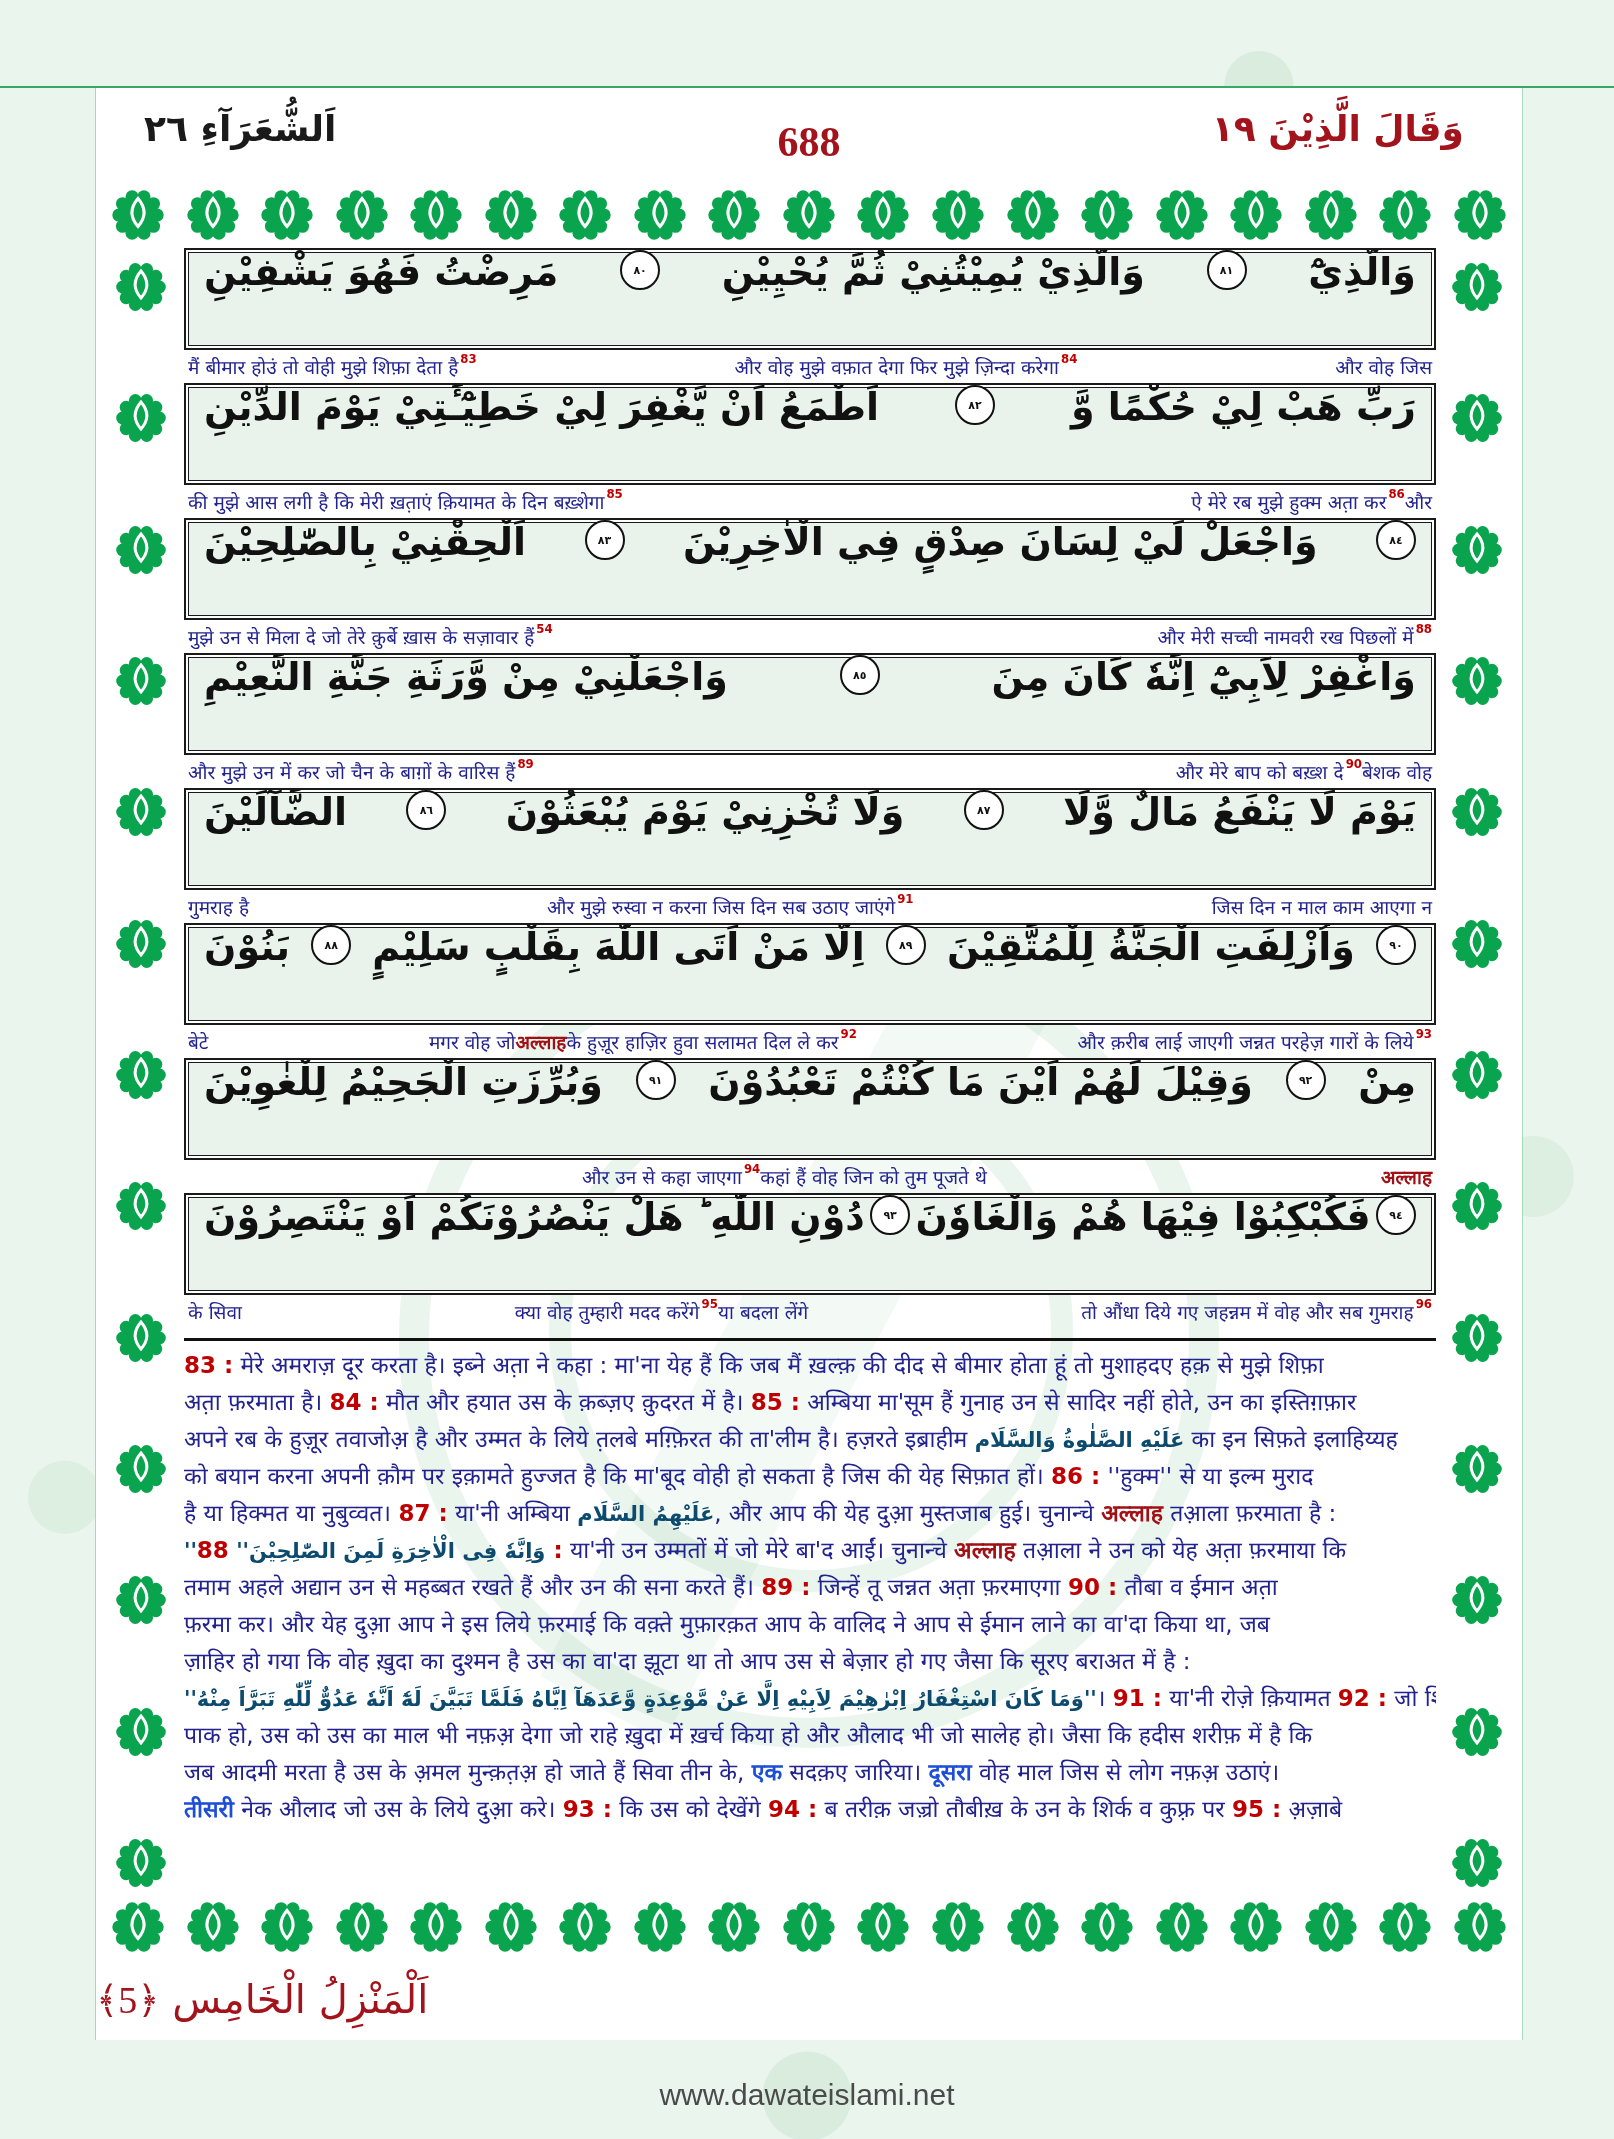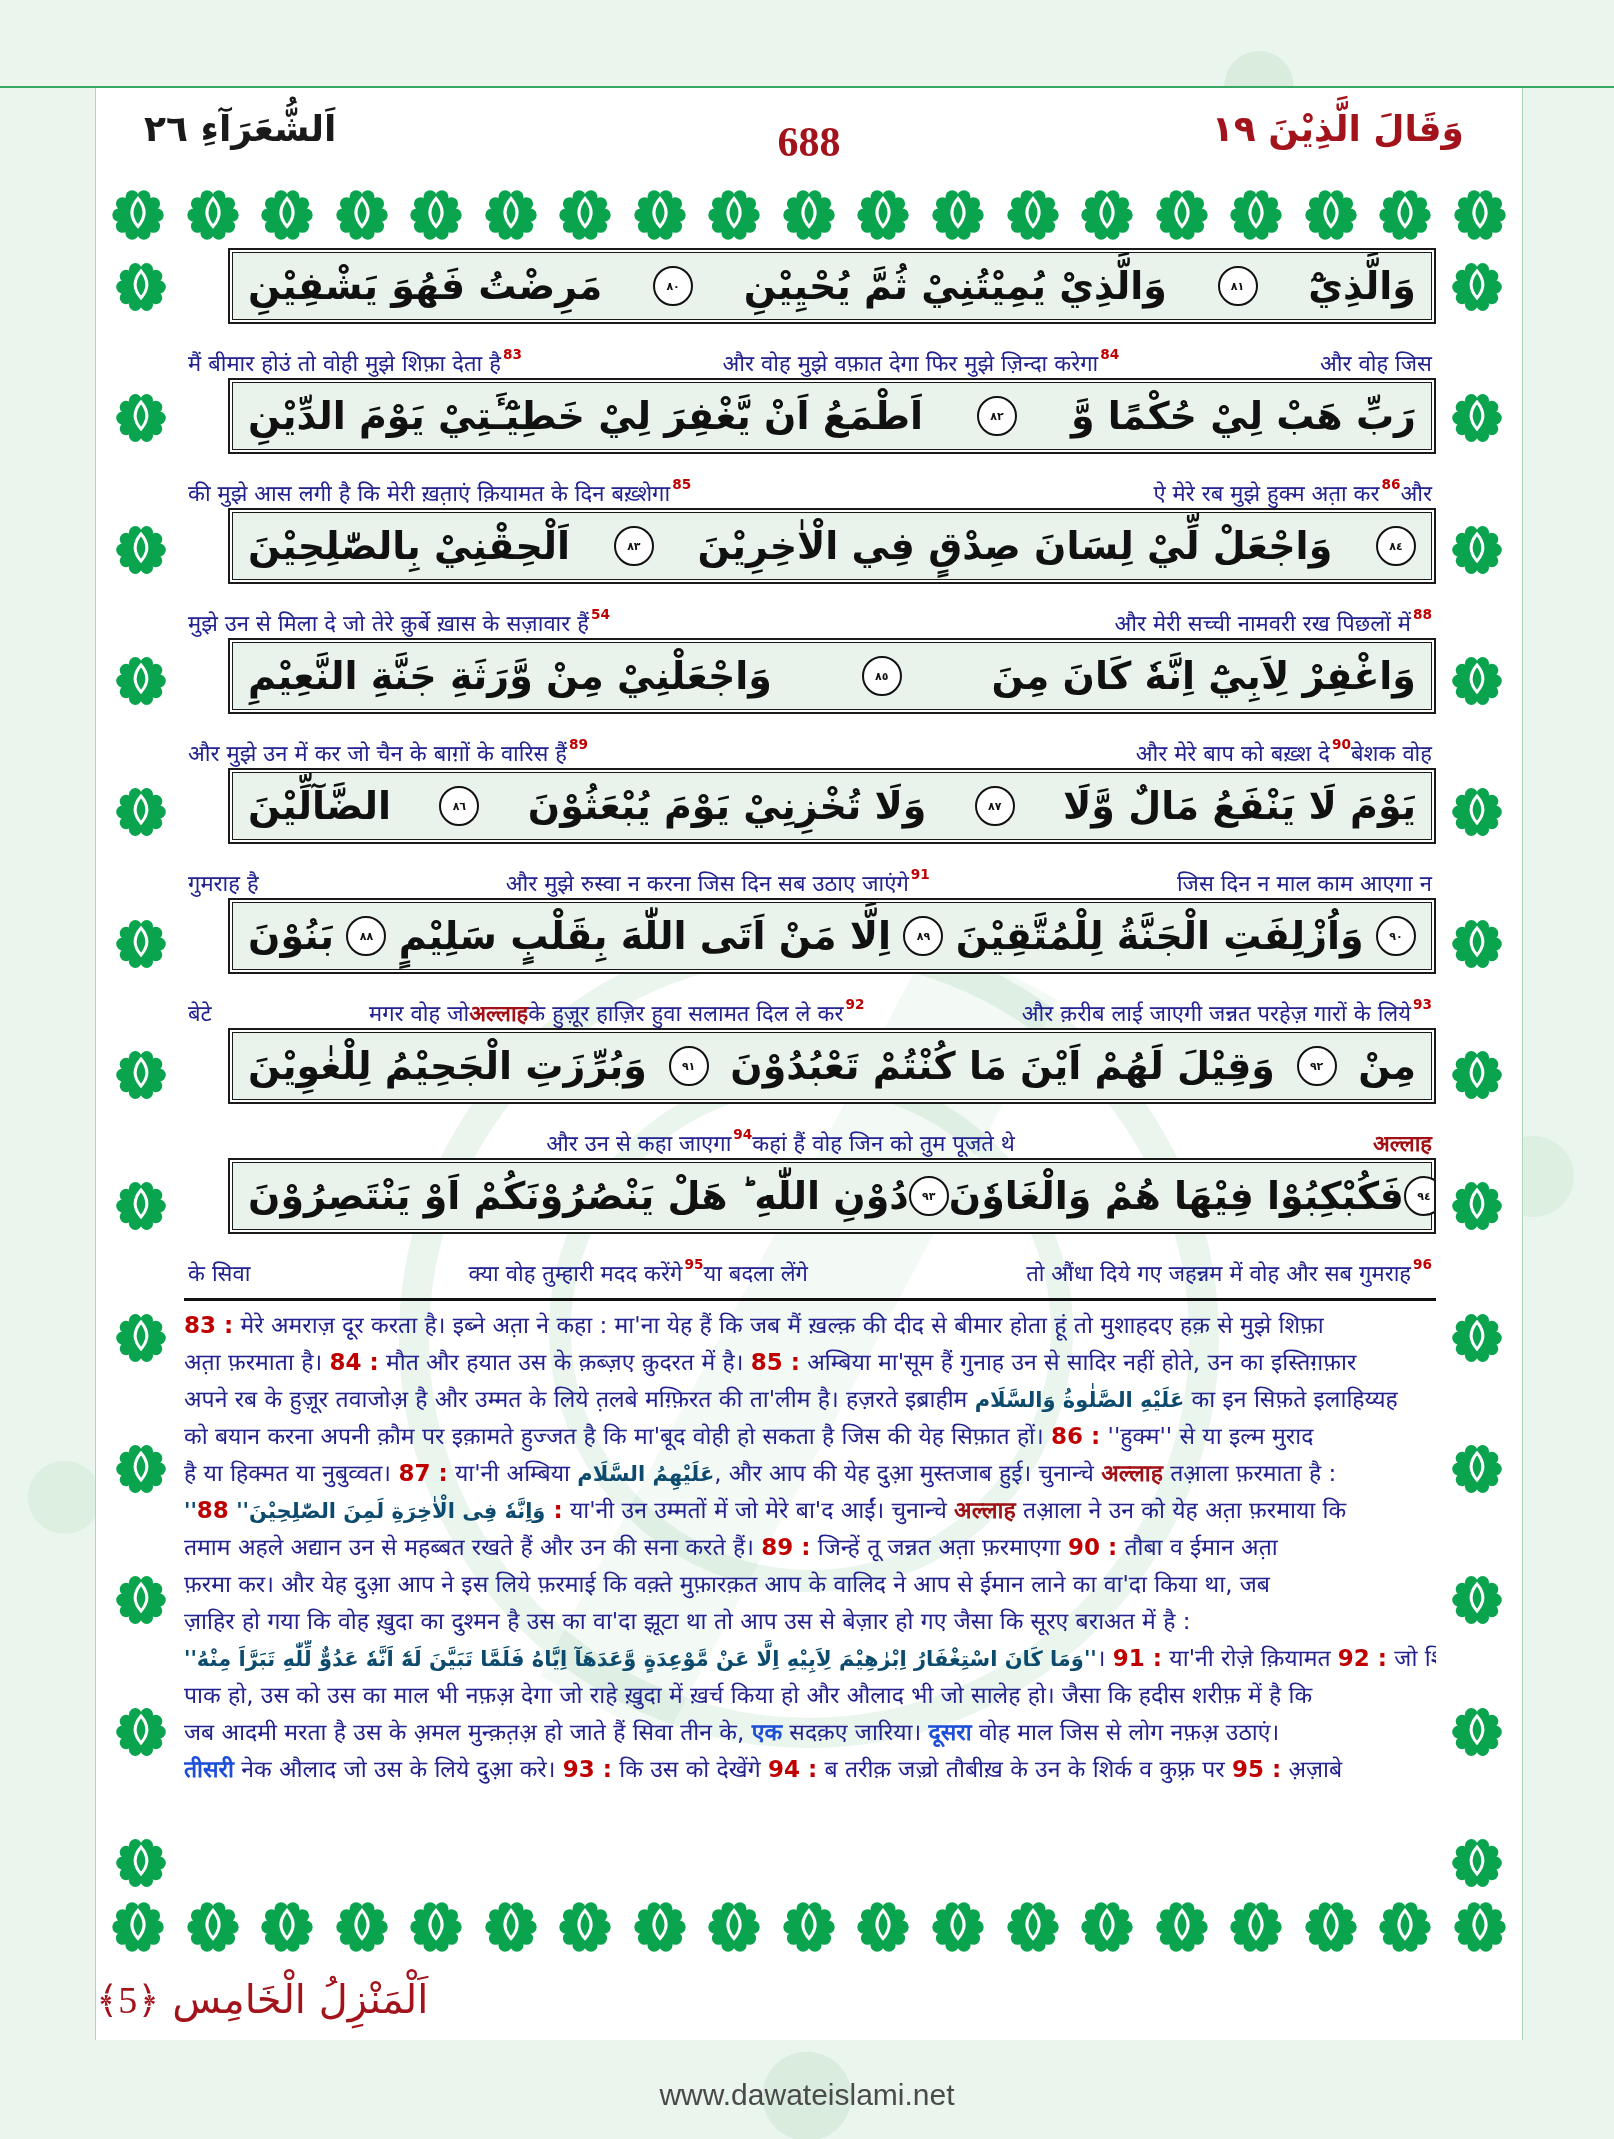--- a/index.html
+++ b/index.html
@@ -29,28 +29,28 @@
   
   .band{position:absolute;left:14px;right:14px;height:66px;display:flex;justify-content:space-between;align-items:center;}
   .band.top{top:94px;} .band.bottom{top:1806px;}
   .col-orn{position:absolute;top:172px;height:1630px;width:66px;display:flex;flex-direction:column;justify-content:space-between;align-items:center;}
   .col-orn.left{left:12px;} .col-orn.right{right:12px;}
   .motif{width:56px;height:56px;flex:0 0 auto;}
   .col-orn .motif{width:54px;height:54px;}
 
   
   .content{position:absolute;left:88px;top:160px;width:1252px;}
-  .abox{height:76px;background:#e9f3ec;border:2px solid #1a1a1a;box-shadow:inset 0 0 0 2px #ffffff, inset 0 0 0 3px #1a1a1a;
-        display:flex;flex-direction:row-reverse;align-items:center;justify-content:space-between;direction:rtl;
-        padding:0 18px;box-sizing:border-box;overflow:hidden;position:relative;margin-left:44px;}
+  .abox{height:102px;background:#e9f3ec;border:2px solid #1a1a1a;box-shadow:inset 0 0 0 2px #ffffff, inset 0 0 0 3px #1a1a1a;
+        display:flex;flex-direction:row-reverse;align-items:flex-start;justify-content:space-between;direction:rtl;
+        padding:0 18px;box-sizing:border-box;overflow:hidden;position:relative;}
   .abox .at{font-size:38px;font-weight:bold;color:#111;white-space:nowrap;}
   .vnum{display:inline-flex;align-items:center;justify-content:center;width:36px;height:36px;border:2px solid #111;
         border-radius:50%;font-size:11px;font-weight:bold;color:#111;background:#fff;flex:0 0 auto;}
   .trow{height:33px;display:flex;align-items:center;white-space:nowrap;overflow:hidden;
-        font-size:22px;color:#22228f;padding:0 4px;margin-top:21px;}
+        font-size:19px;color:#22228f;padding:0 4px;}
   .trow .gap{flex:1 1 24px;min-width:18px;}
   .ref{color:#c00000;font-size:0.62em;vertical-align:super;font-weight:bold;margin-left:2px;position:relative;top:-8px;}
   .allah{color:#a01015;font-weight:bold;}
 
   
   .fdiv{height:0;border-top:3px solid #111;margin:10px 0 6px 0;}
   .fline{height:37px;line-height:37px;font-size:23px;color:#22228f;white-space:nowrap;overflow:hidden;}
   .fnum{color:#c00000;font-weight:bold;}
   .fbold{font-weight:bold;color:#1d4ed8;}
   .farab{color:#0c4a6e;font-weight:bold;font-size:21px;}

